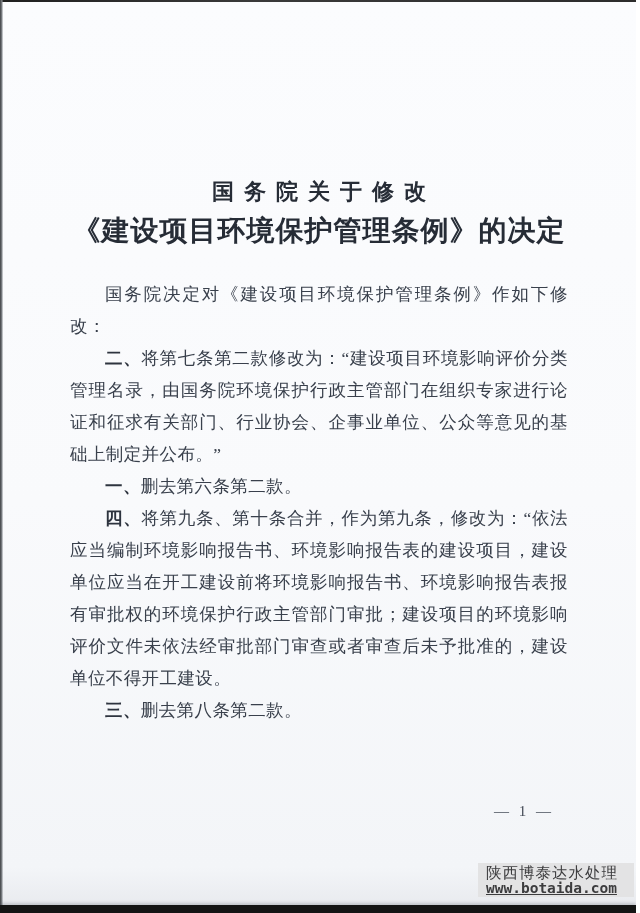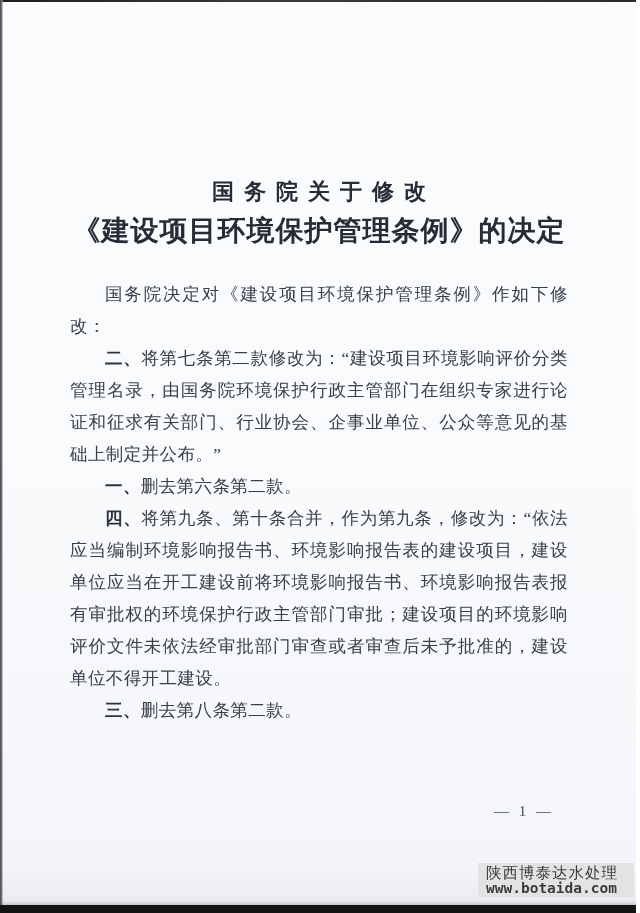--- a/index.html
+++ b/index.html
@@ -100,20 +100,21 @@
     font-size: 15.5px;
     line-height: 17px;
     letter-spacing: 1px;
     font-family: "Liberation Sans", sans-serif;
   }
   .watermark .wm-url {
     font-size: 14.5px;
     line-height: 15px;
     font-weight: bold;
     font-family: "DejaVu Sans Mono", monospace;
+    text-decoration: underline;
   }
 </style>
 </head>
 <body>
 
 <div class="scan-page">
 
   <div class="edge-top"></div>
   <div class="edge-left"></div>
 

